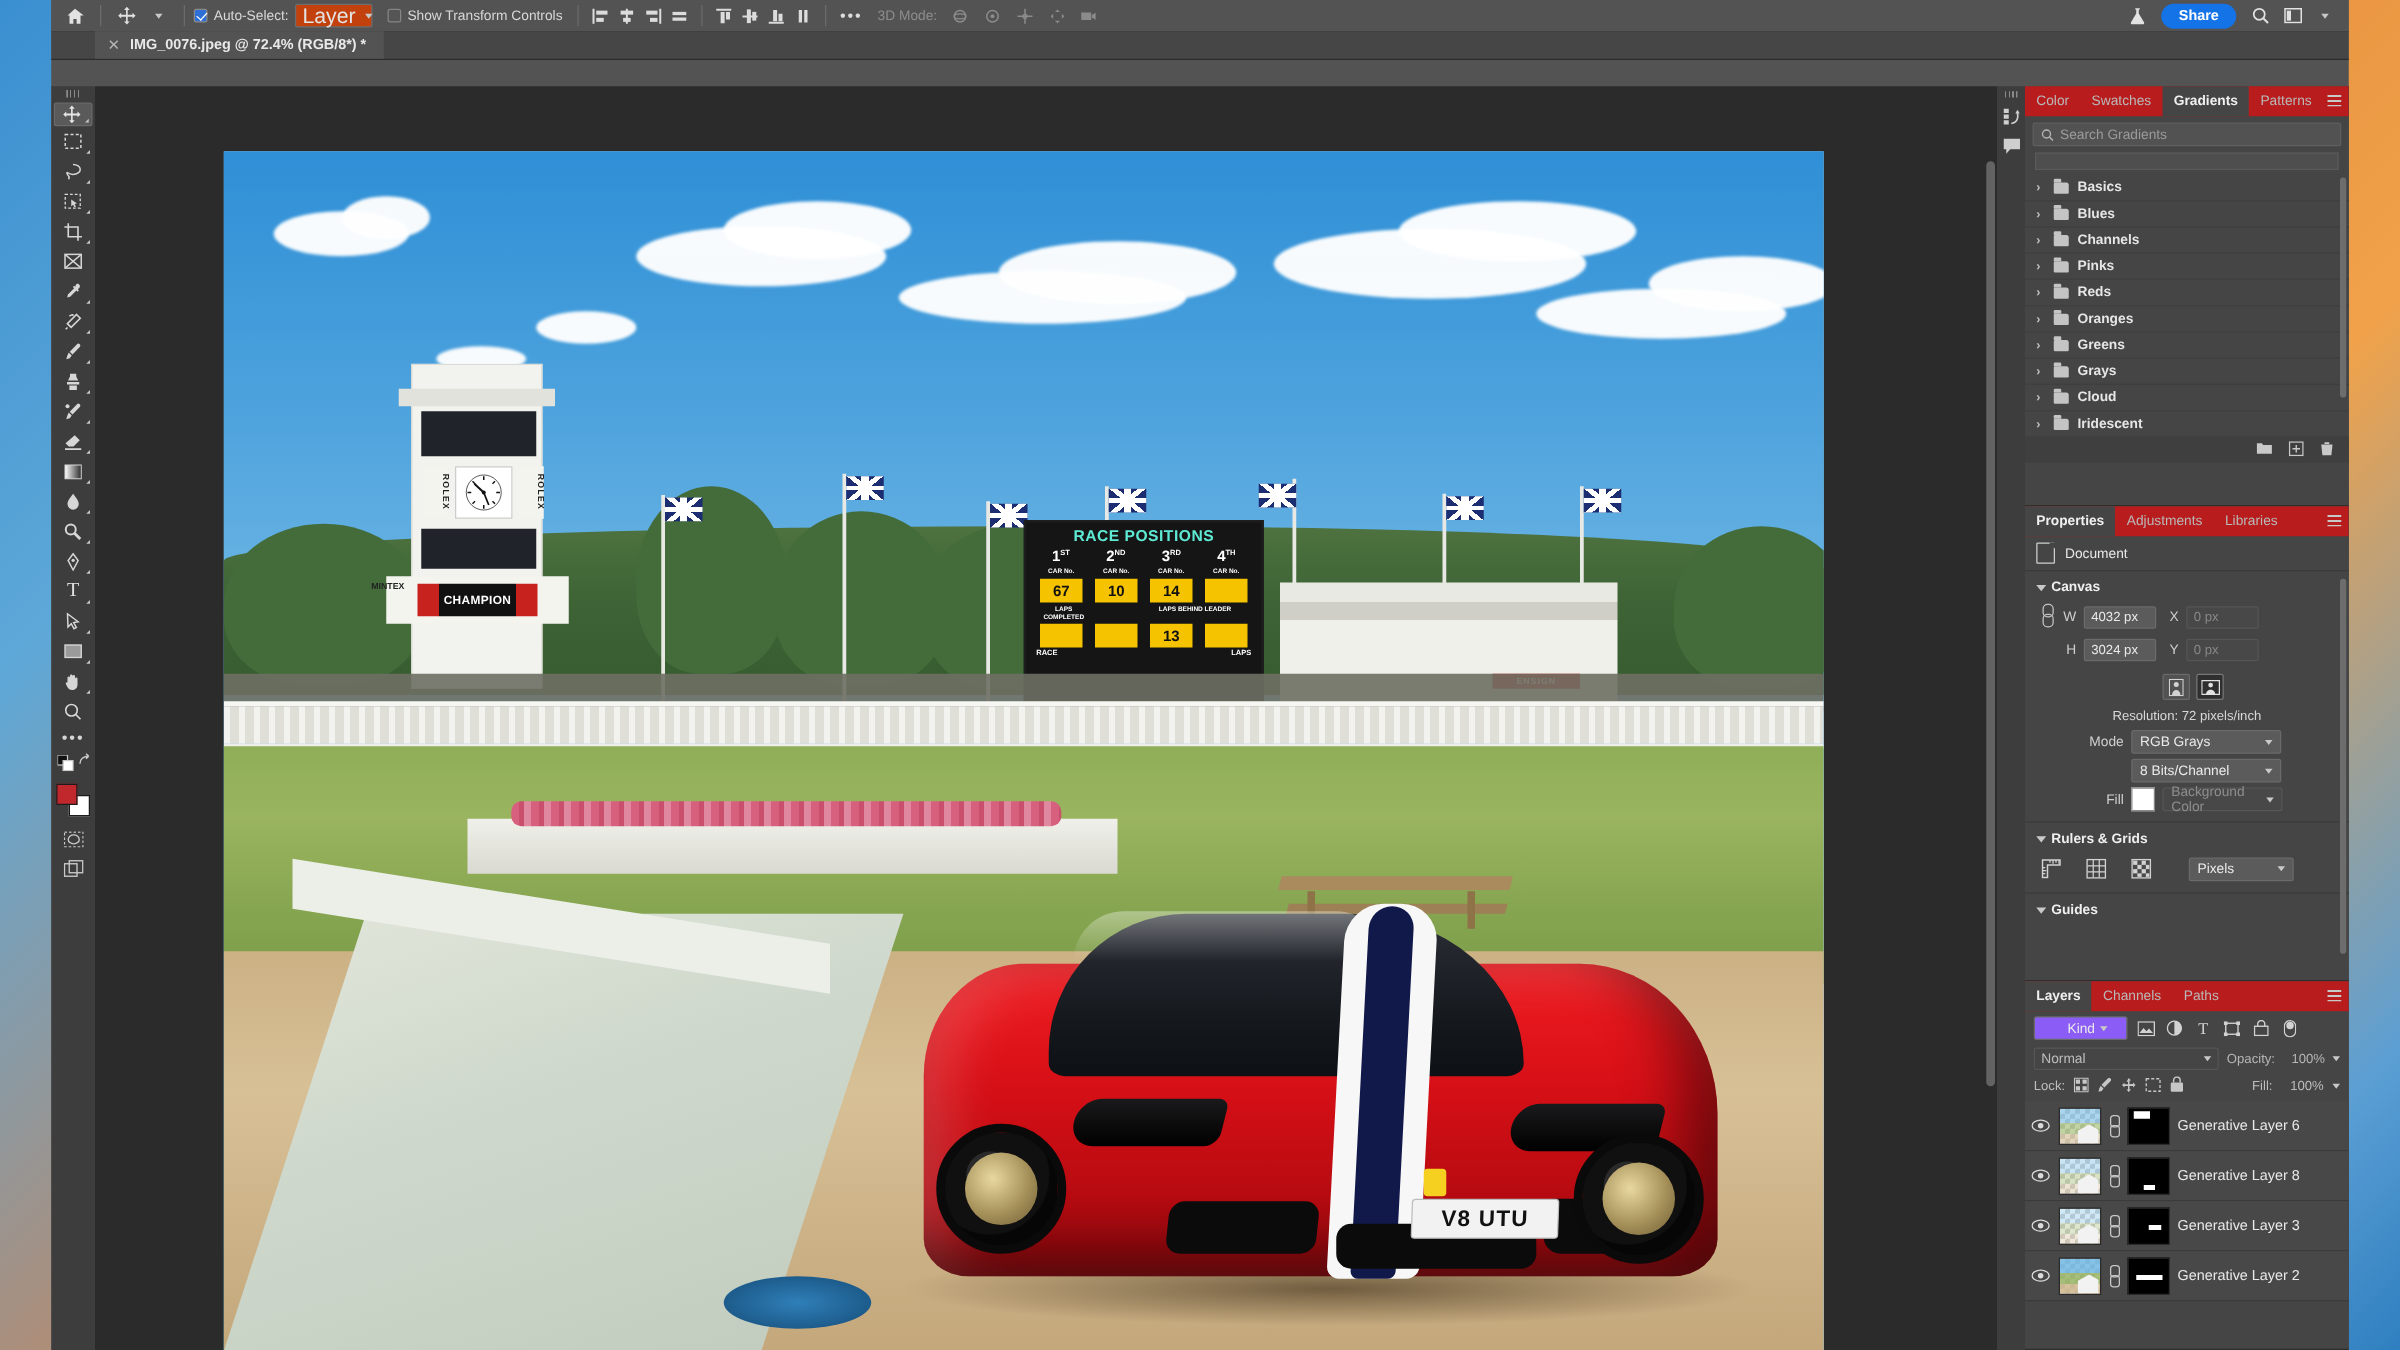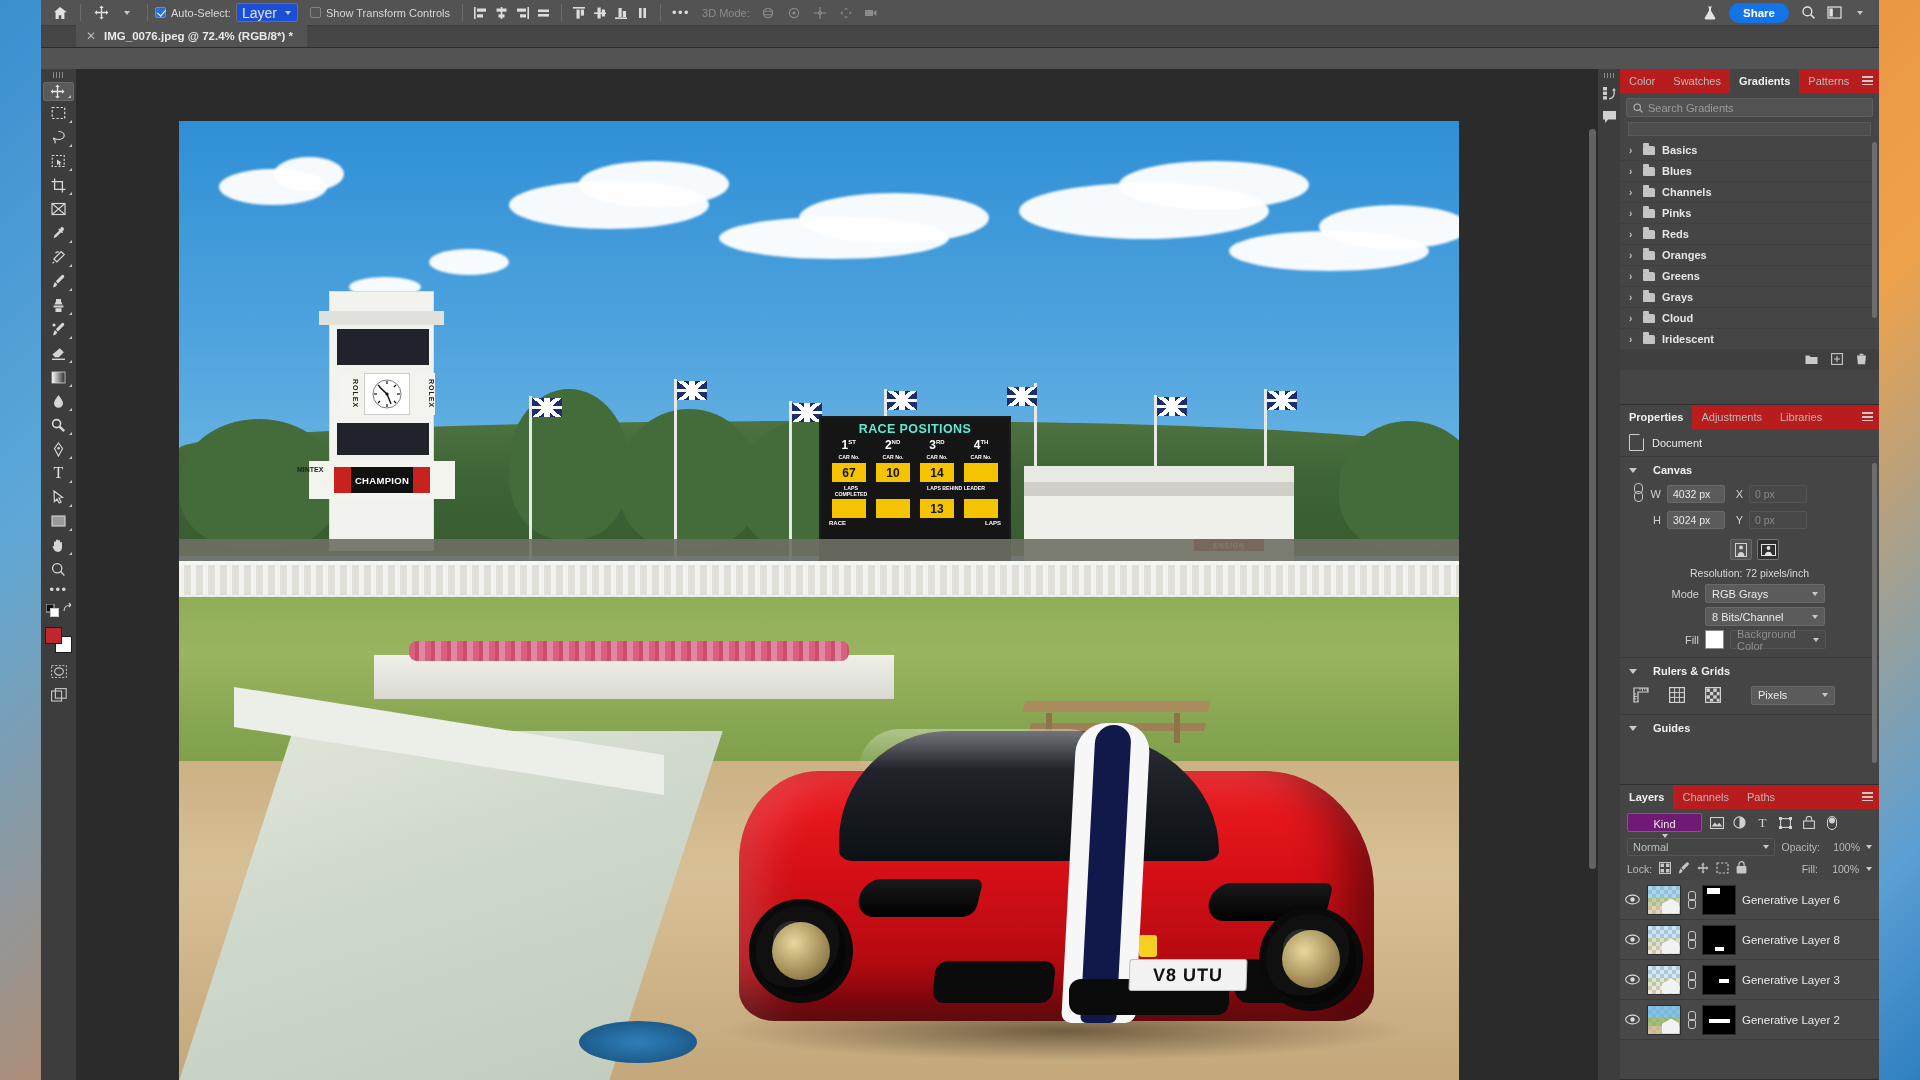--- a/index.html
+++ b/index.html
@@ -35,22 +35,22 @@
     padding:0 6px; gap:0px; border-bottom:1px solid #3b3b3b;
   }
   .ob-btn{ width:26px; height:22px; display:flex; align-items:center; justify-content:center; color:#e2e2e2; }
   .ob-sep{ width:1px; height:17px; background:#6b6b6b; margin:0 7px; }
   .ob-label{ color:#d8d8d8; font-size:11px; margin-right:5px; }
   .ob-label.dim{ color:#8d8d8d; }
   .ob-check{ width:11px; height:11px; border:1px solid #8a8a8a; border-radius:2px; background:#2d6fd6; position:relative; margin-right:5px;}
   .ob-check.off{ background:#555; border-color:#858585;}
   .ob-check.on::after{ content:""; position:absolute; left:3px; top:0px; width:4px; height:7px; border:solid #fff; border-width:0 1.6px 1.6px 0; transform:rotate(42deg); }
   .ob-select{
-    height:19px; background:#1d4ed8; border:1px solid #6e6e6e; border-radius:2px;
-    display:flex; align-items:center; padding:0 5px; gap:8px; color:#e4e4e4; font-size:14px;
+    height:19px; background:#c2410c; border:1px solid #6e6e6e; border-radius:2px;
+    display:flex; align-items:center; padding:0 5px; gap:8px; color:#e4e4e4; font-size:17px;
   }
   .caret{ width:0;height:0;border-left:3.4px solid transparent;border-right:3.4px solid transparent;border-top:4px solid #c9c9c9; }
   .align-ico{ width:21px; height:18px; display:flex; align-items:center; justify-content:center; }
   .dots{ letter-spacing:1.5px; color:#dcdcdc; font-size:13px; line-height:10px;}
   .share-btn{
     background:#1473e6; color:#fff; font-size:11.5px; font-weight:bold;
     border-radius:11px; padding:4px 14px; margin:0 6px;
   }
 
   
@@ -206,21 +206,21 @@
   .folder{ width:12px; height:9px; background:#c4c4c4; border-radius:1px 2px 1px 1px; position:relative;}
   .folder::before{ content:""; position:absolute; left:0; top:-2.5px; width:6px; height:3px; background:#c4c4c4; border-radius:1px 1px 0 0;}
   .glist-scroll{ position:absolute; right:2px; top:2px; width:5px; height:176px; background:#6d6d6d; border-radius:3px;}
   .panel-foot{ height:20px; display:flex; align-items:center; justify-content:flex-end; gap:13px; padding-right:12px; background:#3f3f3f;}
 
   
   .doc-row{ display:flex; align-items:center; gap:8px; padding:5px 9px; }
   .doc-ico{ width:15px;height:17px; border:1.3px solid #cfcfcf; border-radius:1px; position:relative;}
   .doc-ico::after{ content:""; position:absolute; right:-1px; top:-1px; border-left:5px solid transparent; border-top:5px solid #454545;}
   .sect{ padding:4px 0 6px; border-top:1px solid #3a3a3a;}
-  .sect-head{ display:flex; align-items:center; gap:16px; padding:3px 9px 5px; font-size:11px; font-weight:bold; color:#efefef;text-align:center;}
+  .sect-head{ display:flex; align-items:center; gap:4px; padding:3px 9px 5px; font-size:11px; font-weight:bold; color:#efefef;text-align:center;}
   .dcaret{ width:0;height:0;border-left:4px solid transparent;border-right:4px solid transparent;border-top:5px solid #c9c9c9;}
   .fld-row{ display:flex; align-items:center; gap:6px; padding:2px 9px; }
   .lbl{ color:#cfcfcf; font-size:11px; width:12px; text-align:right;}
   .inp{ width:58px; height:18px; background:#5b5b5b; border:1px solid #6a6a6a; border-radius:2px;
     display:flex; align-items:center; padding:0 5px; color:#eaeaea; font-size:10.5px;}
   .inp.dim{ background:#484848; border-color:#555; color:#888;}
   .link-ico{ width:11px; height:22px; margin-left:3px; position:relative;}
   .link-ico::before,.link-ico::after{ content:""; position:absolute; left:2px; width:7px; height:9px;
     border:1.4px solid #c4c4c4; border-radius:4px;}
   .link-ico::before{ top:0;} .link-ico::after{ top:8px;}
@@ -230,22 +230,22 @@
   .res-line{ text-align:center; color:#d8d8d8; font-size:10.5px; padding:5px 0 3px;}
   .sel{ height:19px; background:#5b5b5b; border:1px solid #6a6a6a; border-radius:2px;
     display:flex; align-items:center; justify-content:space-between; padding:0 6px; color:#eaeaea; font-size:11px;}
   .sel.dim{ background:#484848; color:#8e8e8e; border-color:#565656;}
   .fill-sw{ width:19px; height:19px; background:#fff; border:1px solid #8a8a8a;}
   .rg-ico{ width:24px; height:22px; display:flex; align-items:center; justify-content:center;}
   .props-scroll{ position:absolute; right:2px; width:5px; background:#6d6d6d; border-radius:3px;}
 
   
   .l-filter{ display:flex; align-items:center; gap:6px; padding:4px 7px; }
-  .kind{ width:75px; height:19px; background:#701a75; border:1px solid #6a6a6a; border-radius:2px;
-    display:flex; align-items:center; gap:4px; padding:0 22px; color:#eaeaea; font-size:11px;flex-direction:column;}
+  .kind{ width:75px; height:19px; background:#8b5cf6; border:1px solid #6a6a6a; border-radius:2px;
+    display:flex; align-items:center; gap:4px; padding:0 22px; color:#eaeaea; font-size:11px;}
   .fico{ width:17px; height:18px; display:flex; align-items:center; justify-content:center; color:#d2d2d2;}
   .blend-row{ display:flex; align-items:center; gap:6px; padding:2px 7px 3px; }
   .blend{ flex:1; height:18px; background:#454545; border:1px solid #555; border-radius:2px;
     display:flex; align-items:center; justify-content:space-between; padding:0 5px; color:#bdbdbd; font-size:11px;}
   .lock-row{ display:flex; align-items:center; gap:7px; padding:2px 7px 4px; color:#bdbdbd; font-size:10.5px;}
   .layer-row{ display:flex; align-items:center; height:40px; gap:6px; padding:0 6px 0 4px;
     border-bottom:1px solid #3b3b3b; background:#484848;}
   .eye{ width:17px; display:flex; align-items:center; justify-content:center; color:#dcdcdc;}
   .thumb{ width:34px; height:30px; border:1px solid #2b2b2b; position:relative; overflow:hidden;
     background-image:linear-gradient(45deg,#cfcfcf 25%,transparent 25%,transparent 75%,#cfcfcf 75%),

